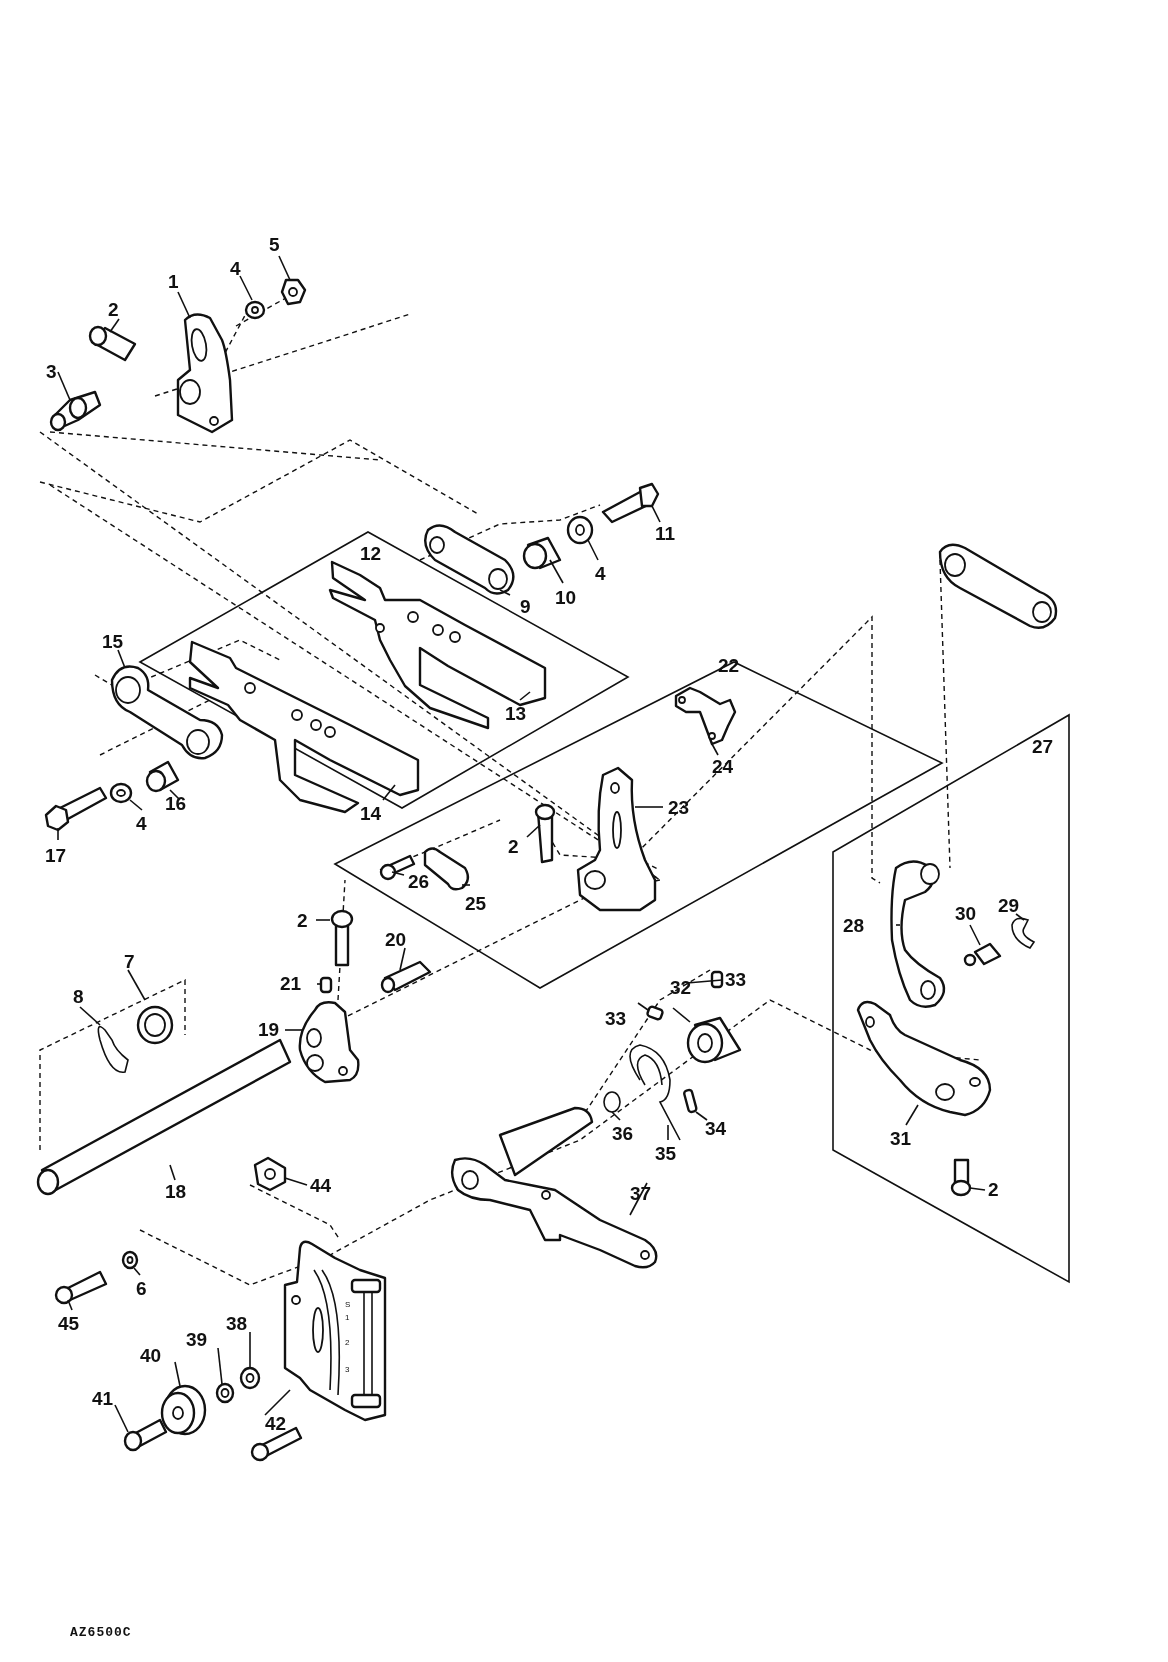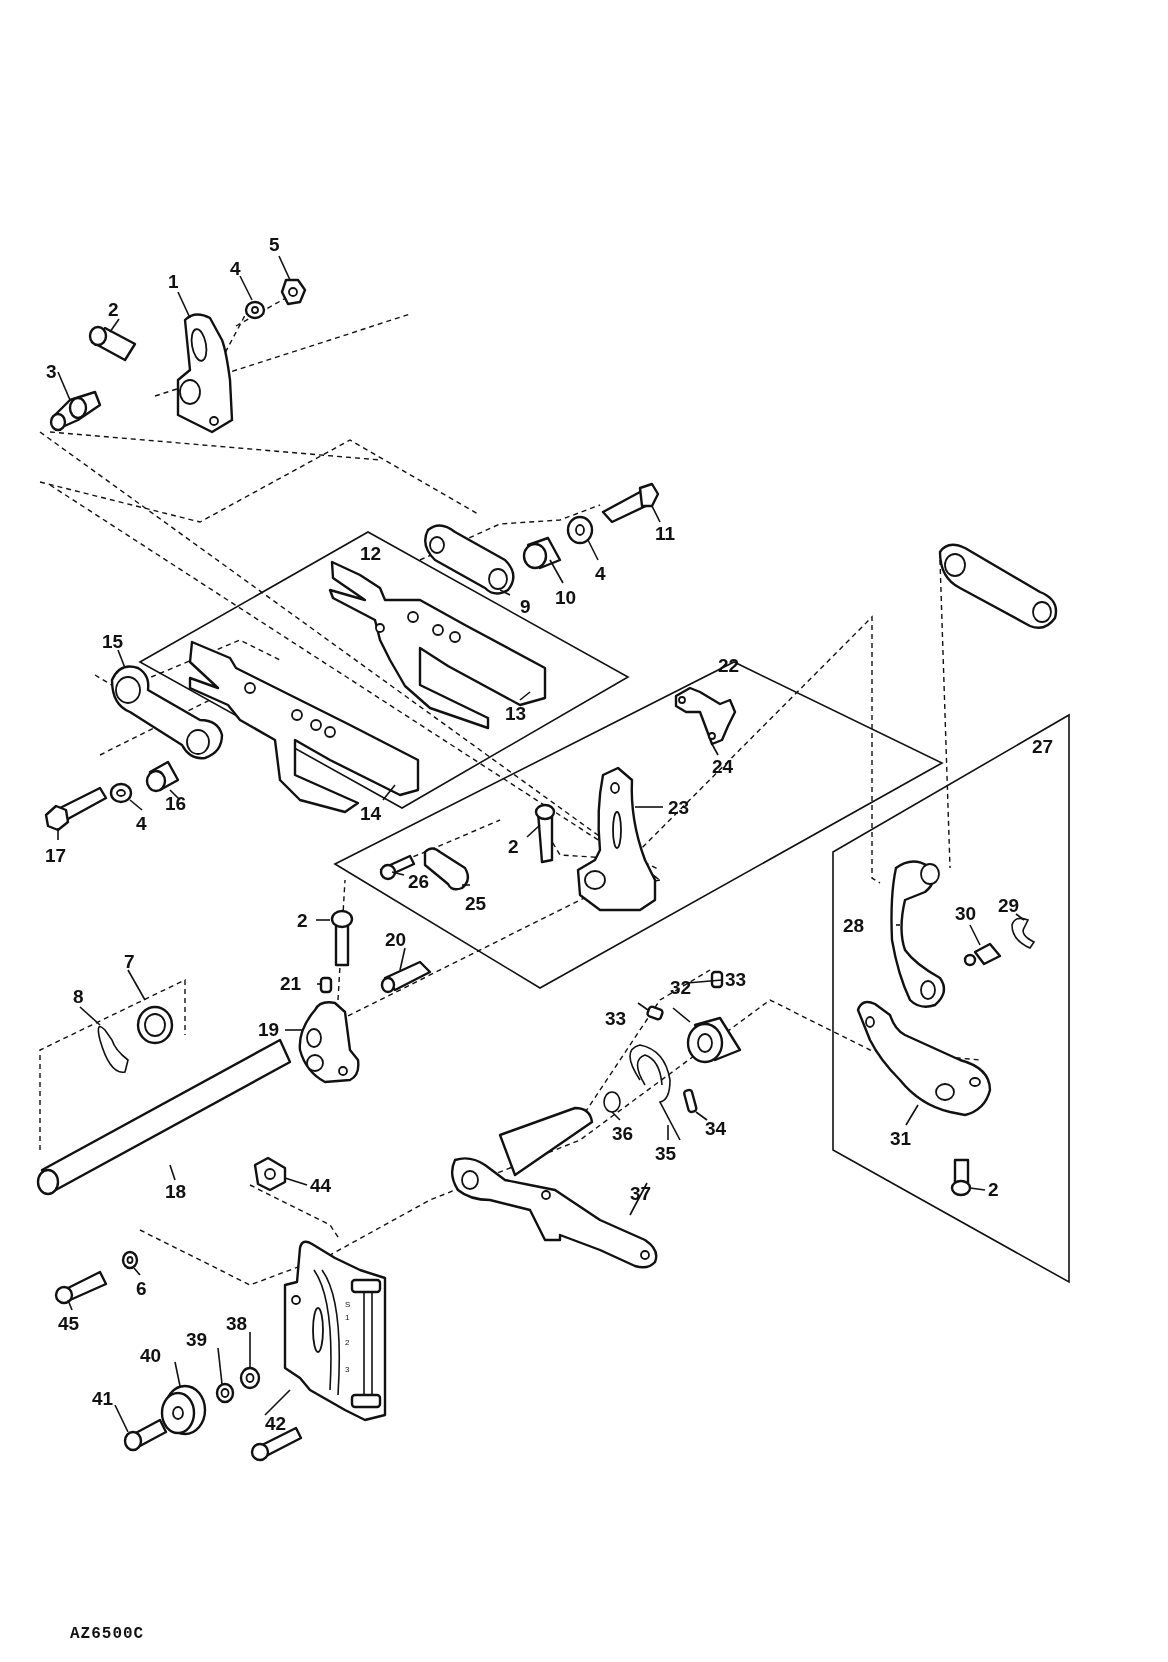--- a/index.html
+++ b/index.html
@@ -8,21 +8,21 @@
   #diagram { position: absolute; left: 0; top: 0; width: 1168px; height: 1662px; }
   .part { fill: #ffffff; stroke: #111; stroke-width: 2.4; stroke-linejoin: round; }
   .part-thin { fill: none; stroke: #111; stroke-width: 1.6; }
   .hole { fill: #ffffff; stroke: #111; stroke-width: 1.8; }
   .dash { fill: none; stroke: #111; stroke-width: 1.4; stroke-dasharray: 5 4; }
   .frame { fill: none; stroke: #111; stroke-width: 1.6; }
   .leader { stroke: #111; stroke-width: 1.6; fill: none; }
   .callout { font-family: "Liberation Sans", sans-serif; font-weight: bold; font-size: 19px; fill: #111; }
   .scale-tick { font-family: "Liberation Sans", sans-serif; font-size: 8px; fill: #111; }
   .figure-id { position: absolute; left: 70px; top: 1625px; font-family: "Liberation Mono", monospace;
-               font-size: 16px; letter-spacing: 1px; color: #111; font-weight: bold; }
+               font-size: 13px; letter-spacing: 1px; color: #111; font-weight: bold; }
 </style>
 </head>
 <body>
 
 <svg id="diagram" viewBox="0 0 1168 1662" xmlns="http://www.w3.org/2000/svg">
 
   <polygon class="frame" points="140,662 368,532 628,677 402,808"></polygon>
   <polygon class="frame" points="335,864 734,662 942,763 540,988"></polygon>
   <polygon class="frame" points="833,852 1069,715 1069,1282 833,1150"></polygon>
 

